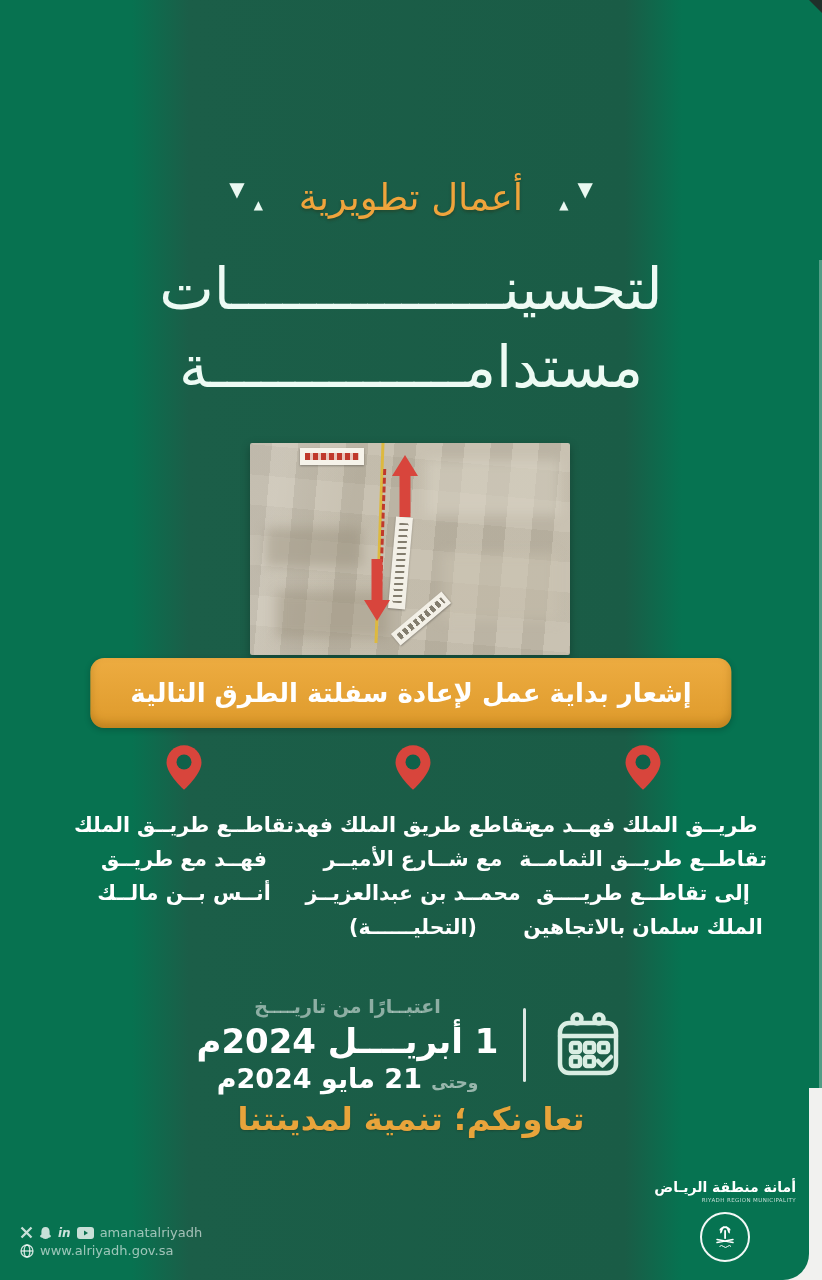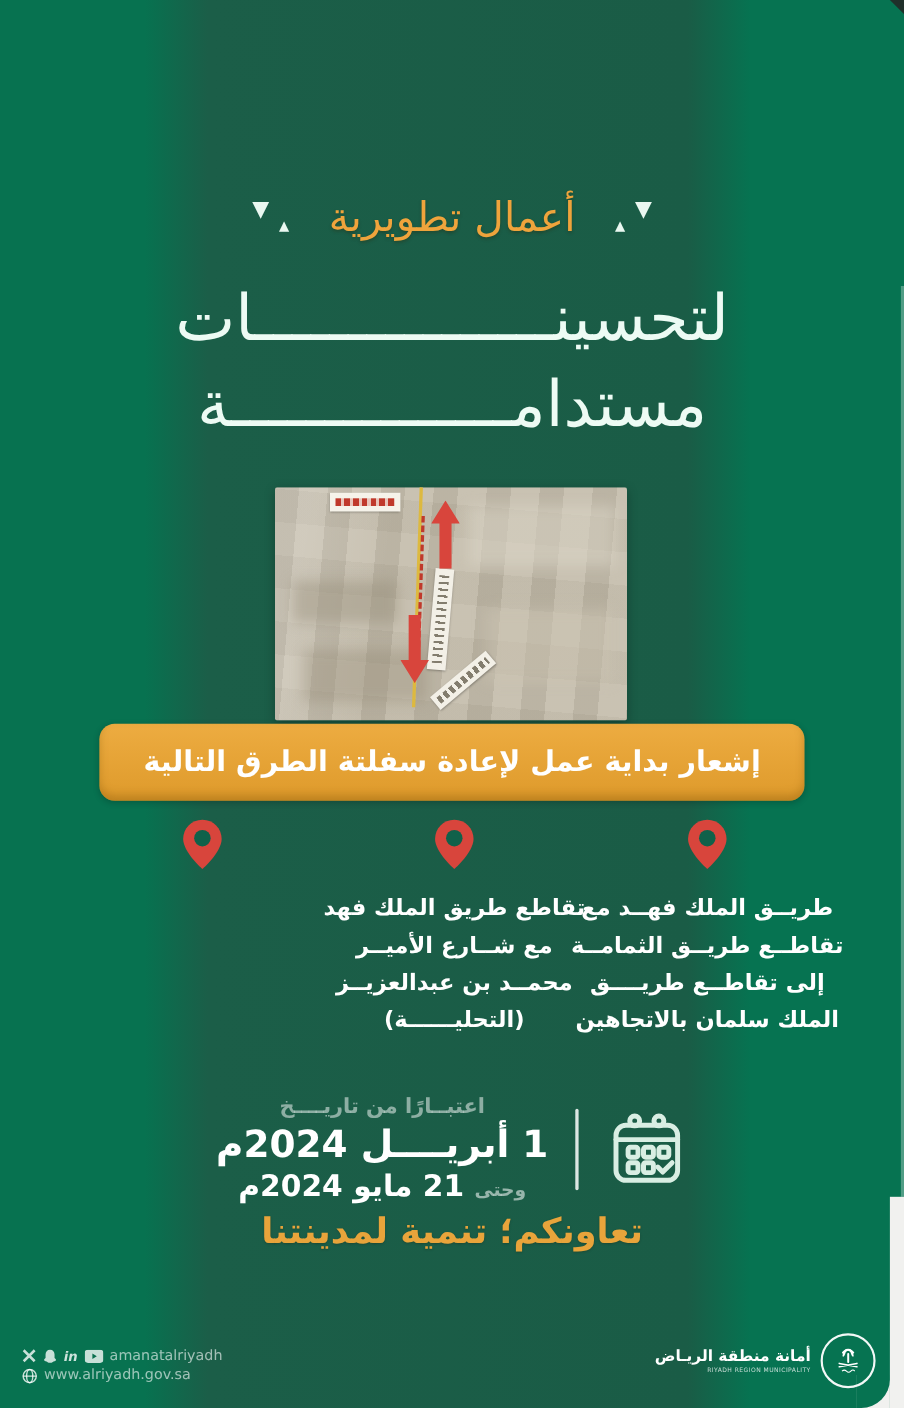--- a/index.html
+++ b/index.html
@@ -78,21 +78,21 @@
   .sch-sep{width:3px;height:74px;background:rgba(255,255,255,.85);border-radius:2px;}
 
   
   .slogan{position:absolute;top:1100px;left:0;right:0;text-align:center;color:#E8A43B;
           font-size:32px;font-weight:bold;text-shadow:0 1px 2px rgba(40,25,0,.25);}
 
   
   .footer-left{position:absolute;left:20px;bottom:22px;font-size:13px;color:rgba(255,255,255,.6);}
   .f-row{display:flex;align-items:center;gap:6px;margin-top:3px;}
   .in-glyph{font-weight:bold;font-size:12px;color:rgba(255,255,255,.8);line-height:1;font-style:italic;}
-  .footer-logo{position:absolute;right:26px;bottom:18px;display:flex;align-items:center;gap:9px;}
+  .footer-logo{position:absolute;right:26px;bottom:18px;display:flex;align-items:center;gap:9px;flex-direction:column;}
   .org-text{text-align:right;}
   .org-ar{font-size:14px;font-weight:bold;color:#fff;direction:rtl;}
   .org-en{font-size:5.5px;color:rgba(255,255,255,.75);letter-spacing:.4px;margin-top:2px;}
   .emblem{width:46px;height:46px;border:2px solid rgba(255,255,255,.95);border-radius:50%;
           display:flex;align-items:center;justify-content:center;}
 </style>
 </head>
 <body>
 
 <div class="poster">
@@ -170,20 +170,25 @@
         <div>مع شــارع الأميــر</div>
         <div>محمــد بن عبدالعزيــز</div>
         <div>(التحليــــــة)</div>
       </div>
     </div>
     <div class="loc">
       <svg class="pin" width="50" height="50" viewBox="0 0 24 24">
         <path d="M12 1.5 C7.2 1.5 3.6 5.3 3.6 9.9 C3.6 15.6 12 23 12 23 C12 23 20.4 15.6 20.4 9.9 C20.4 5.3 16.8 1.5 12 1.5 Z" fill="#D8453C"></path>
         <circle cx="12" cy="9.6" r="3.6" fill="#10614A"></circle>
       </svg>
+      <div class="loc-lines">
+        <div>تقاطــع طريــق الملك</div>
+        <div>فهــد مع طريــق</div>
+        <div>أنــس بــن مالــك</div>
+      </div>
     </div>
   </div>
 
   <div class="schedule">
     <div class="sch-text" dir="rtl">
       <div class="sch-intro">اعتبــارًا من تاريــــخ</div>
       <div class="sch-start">1 أبريــــل 2024م</div>
       <div class="sch-end" dir="rtl">
         <span class="until">وحتى</span>
         <span>21 مايو 2024م</span>

